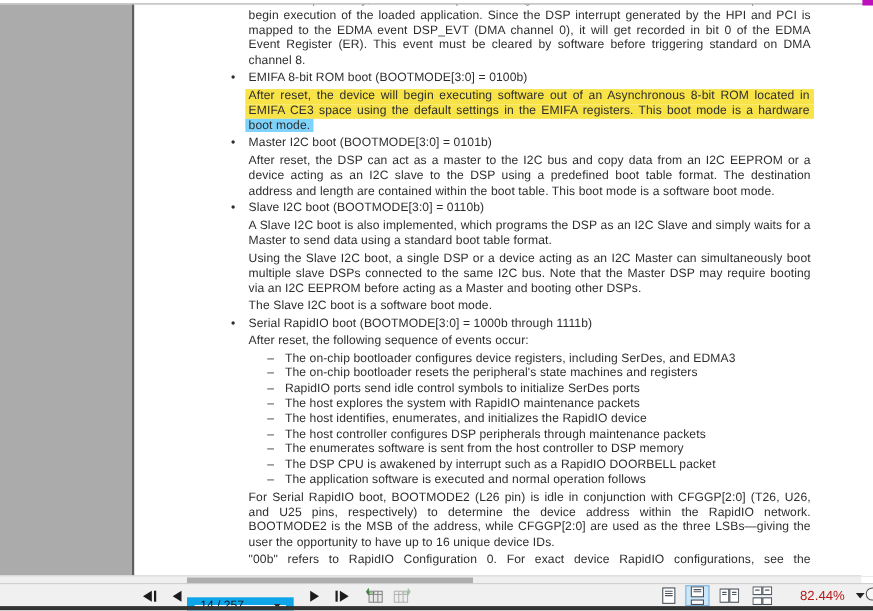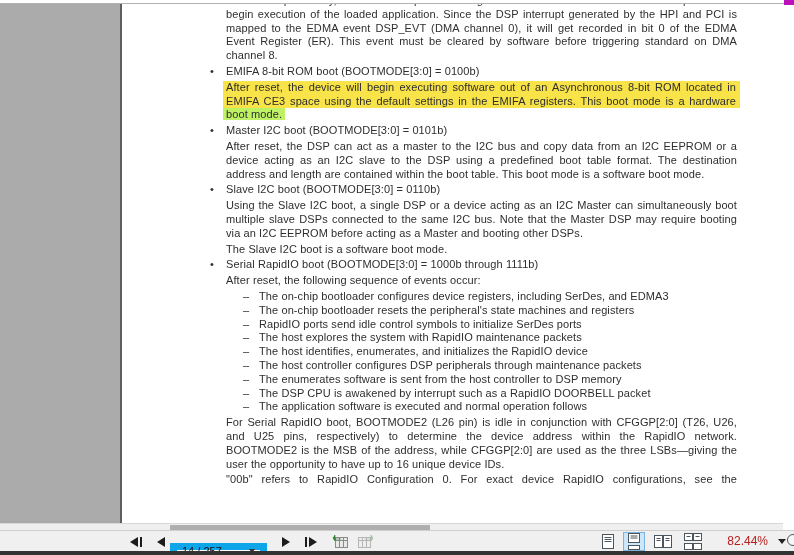--- a/index.html
+++ b/index.html
@@ -31,21 +31,21 @@
   }
   .blk{position:relative;}
   .gap{margin-top:2px;}
   .ln{height:13.8px;white-space:nowrap;}
   .ln.j{white-space:normal;text-align:justify;text-align-last:justify;}
   .row{position:relative;}
   .b-marker{position:absolute;left:-16px;top:0;}
   .dash-row{padding-left:33px;}
   .d-marker{position:absolute;left:17px;top:0;}
   .hl{background:#f8e348;margin-left:-3px;margin-right:-3px;padding-left:3px;padding-right:4px;}
-  .hl-inline{background:#bef264;margin-left:-3px;padding:0 3px;}
+  .hl-inline{background:#7dd3fc;margin-left:-3px;padding:0 3px;}
 
   
   .hscroll{position:absolute;left:0;top:523px;width:783px;height:7px;background:#efefef;border-top:1px solid #d8d8d8;box-sizing:border-box;z-index:5;}
   .hthumb{position:absolute;left:170px;top:1px;width:260px;height:5px;background:#aeaeae;}
 
   
   .toolbar{
     position:absolute;left:0;top:530px;width:794px;height:21px;
     background:#f0f0f0;border-top:1px solid #cfcfcf;box-sizing:border-box;z-index:10;
   }
@@ -110,20 +110,24 @@
       <div class="blk gap">
         <div class="ln j">After reset, the DSP can act as a master to the I2C bus and copy data from an I2C EEPROM or a</div>
         <div class="ln j">device acting as an I2C slave to the DSP using a predefined boot table format. The destination</div>
         <div class="ln">address and length are contained within the boot table. This boot mode is a software boot mode.</div>
       </div>
       <div class="blk gap row">
         <span class="b-marker">•</span>
         <div class="ln">Slave I2C boot (BOOTMODE[3:0] = 0110b)</div>
       </div>
       <div class="blk gap">
+        <div class="ln j">A Slave I2C boot is also implemented, which programs the DSP as an I2C Slave and simply waits for a</div>
+        <div class="ln">Master to send data using a standard boot table format.</div>
+      </div>
+      <div class="blk gap">
         <div class="ln j">Using the Slave I2C boot, a single DSP or a device acting as an I2C Master can simultaneously boot</div>
         <div class="ln j">multiple slave DSPs connected to the same I2C bus. Note that the Master DSP may require booting</div>
         <div class="ln">via an I2C EEPROM before acting as a Master and booting other DSPs.</div>
       </div>
       <div class="blk gap">
         <div class="ln">The Slave I2C boot is a software boot mode.</div>
       </div>
       <div class="blk gap row">
         <span class="b-marker">•</span>
         <div class="ln">Serial RapidIO boot (BOOTMODE[3:0] = 1000b through 1111b)</div>

